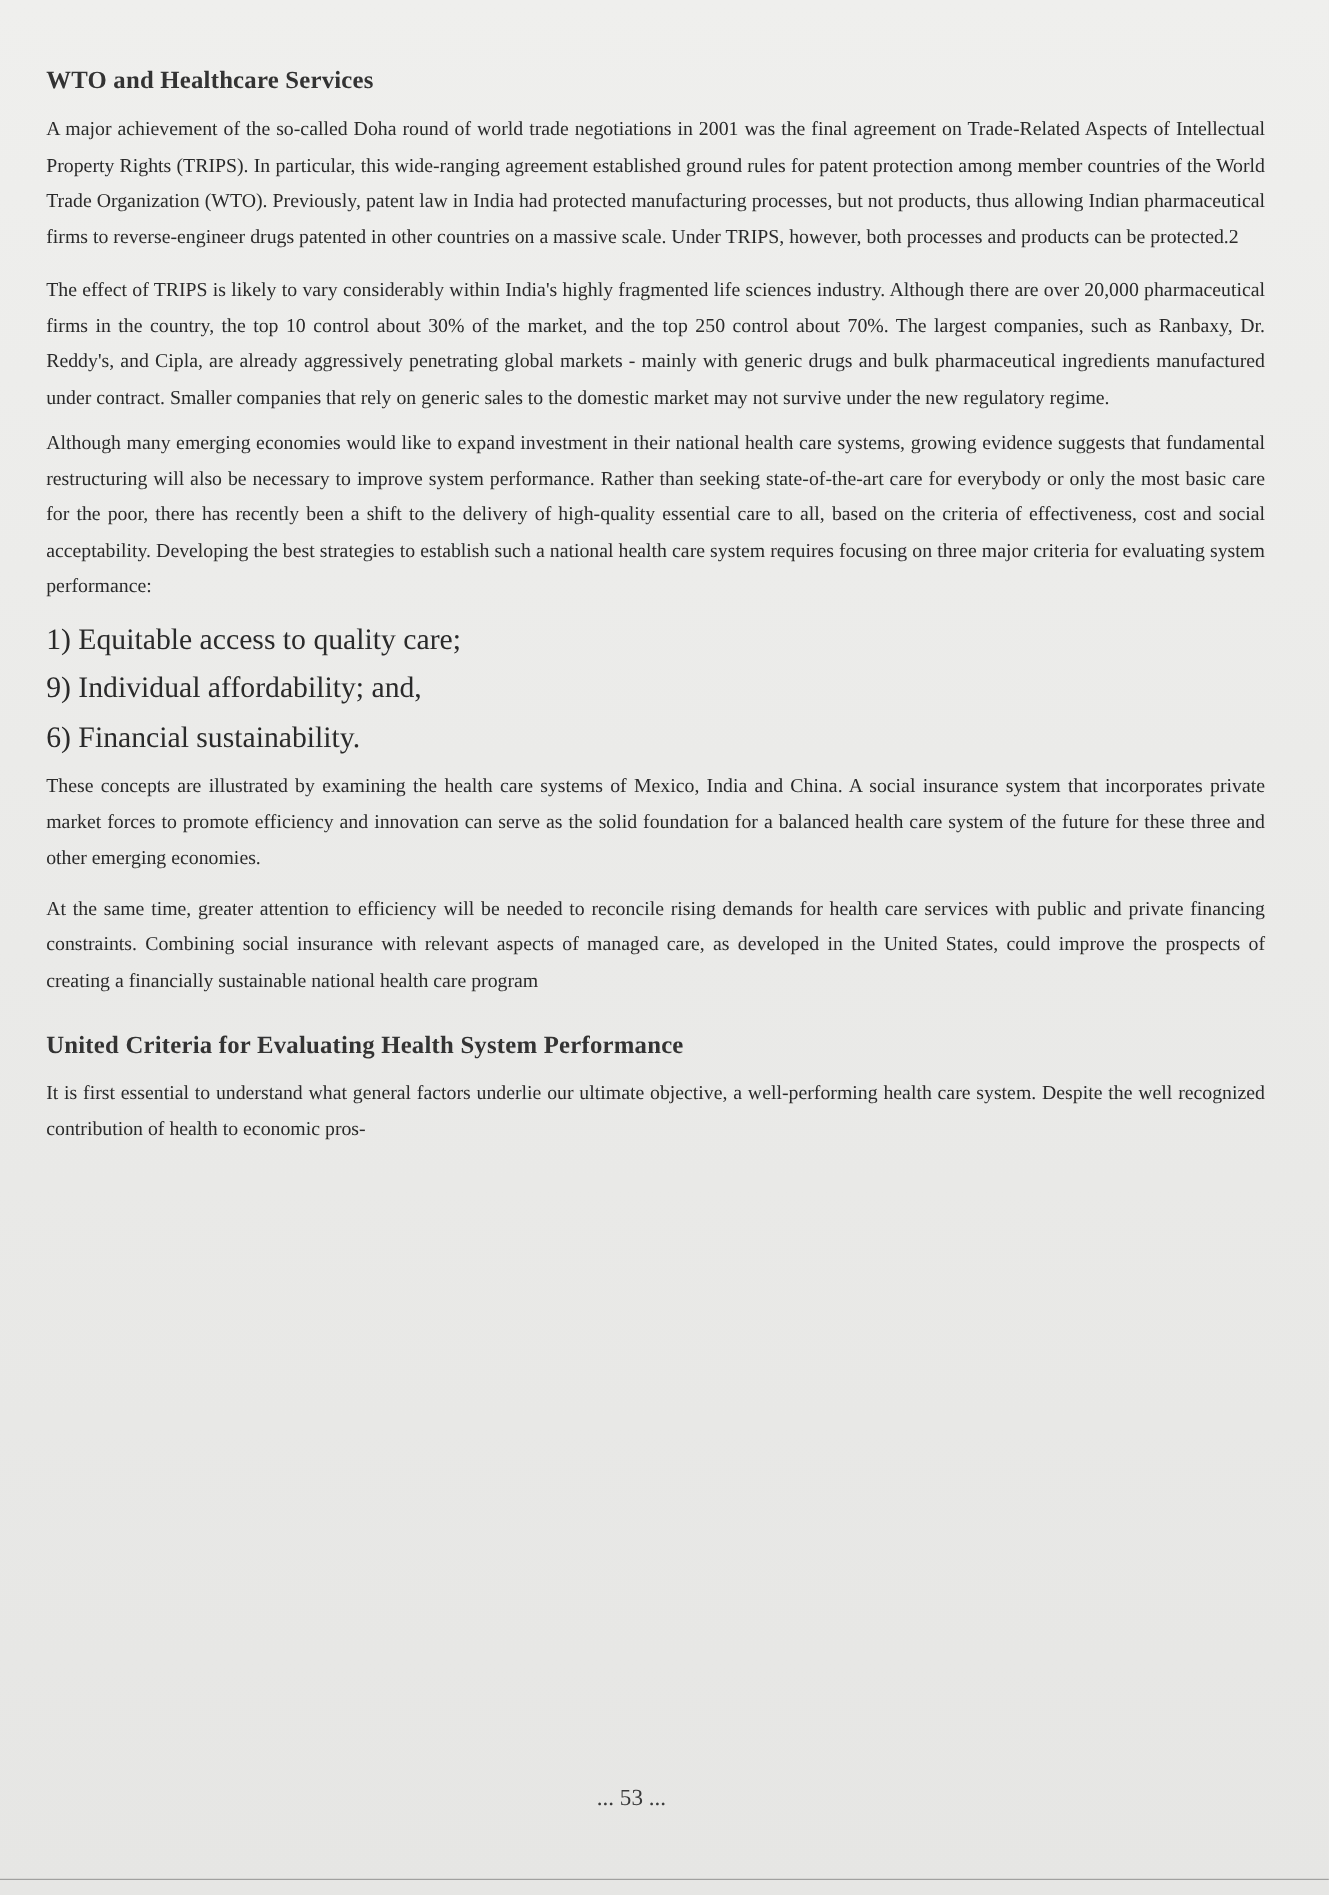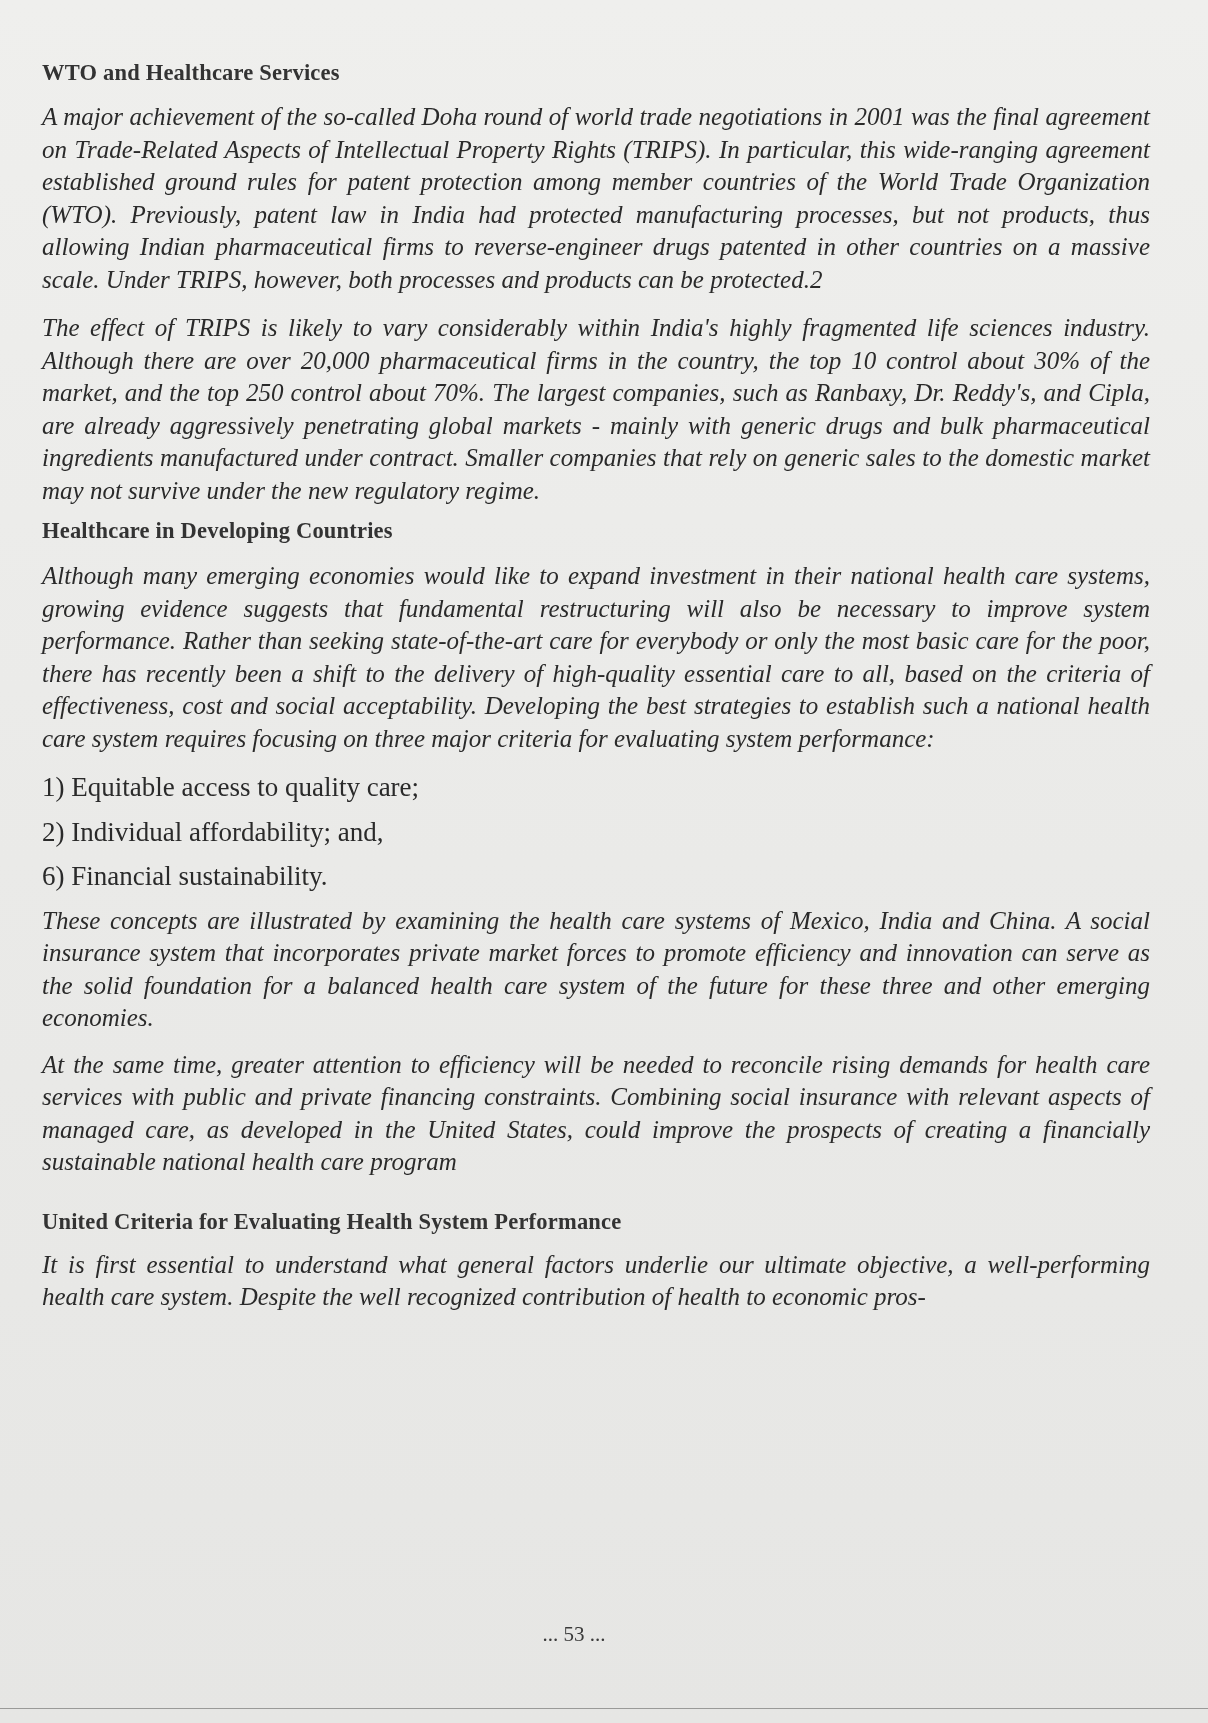--- a/index.html
+++ b/index.html
@@ -27,25 +27,24 @@
     h2 {
       font-weight: bold;
       font-size: 22.5px;
       margin: 0;
       line-height: 30px;
       color: #333;
       letter-spacing: 0.2px;
     }
     p {
       margin: 0;
-      font-size: 25px;
+      font-size: 18px;
       line-height: 32.5px;
       text-align: justify;
       color: #2a2a2a;
-      font-style: italic;
     }
     .h-wto { margin-bottom: 13px; font-family: Liberation Serif, serif; }
     .p1 { margin-bottom: 16px; }
     .p2 { margin-bottom: 9px; }
     .h-dev { margin-bottom: 14px; }
     .p3 { margin-bottom: 16px; }
     .list-item { font-size: 27px; line-height: 32.5px; margin-bottom: 12px; color: #2a2a2a; }
     .p4 { margin-top: 4px; margin-bottom: 14px; }
     .p5 { margin-bottom: 28px; }
     .h-basic { margin-bottom: 12px; }
@@ -68,26 +67,25 @@
 </head>
 <body>
 
 <div class="page">
   <div class="content">
 
     <h2 class="h-wto">WTO and Healthcare Services</h2>
     <p class="p1">A major achievement of the so-called Doha round of world trade negotiations in 2001 was the final agreement on Trade-Related Aspects of Intellectual Property Rights (TRIPS). In particular, this wide-ranging agreement established ground rules for patent protection among member countries of the World Trade Organization (WTO). Previously, patent law in India had protected manufacturing processes, but not products, thus allowing Indian pharmaceutical firms to reverse-engineer drugs patented in other countries on a massive scale. Under TRIPS, however, both processes and products can be protected.2</p>
     <p class="p2">The effect of TRIPS is likely to vary considerably within India's highly fragmented life sciences industry. Although there are over 20,000 pharmaceutical firms in the country, the top 10 control about 30% of the market, and the top 250 control about 70%. The largest companies, such as Ranbaxy, Dr. Reddy's, and Cipla, are already aggressively penetrating global markets - mainly with generic drugs and bulk pharmaceutical ingredients manufactured under contract. Smaller companies that rely on generic sales to the domestic market may not survive under the new regulatory regime.</p>
 
-    <h2 class="h-dev">Healthcare in Developing Countries</h2>
     <p class="p3">Although many emerging economies would like to expand investment in their national health care systems, growing evidence suggests that fundamental restructuring will also be necessary to improve system performance. Rather than seeking state-of-the-art care for everybody or only the most basic care for the poor, there has recently been a shift to the delivery of high-quality essential care to all, based on the criteria of effectiveness, cost and social acceptability. Developing the best strategies to establish such a national health care system requires focusing on three major criteria for evaluating system performance:</p>
 
     <div>
       <div class="list-item">1) Equitable access to quality care;</div>
-      <div class="list-item">2) Individual affordability; and,</div>
+      <div class="list-item">9) Individual affordability; and,</div>
       <div class="list-item">6) Financial sustainability.</div>
     </div>
 
     <p class="p4">These concepts are illustrated by examining the health care systems of Mexico, India and China. A social insurance system that incorporates private market forces to promote efficiency and innovation can serve as the solid foundation for a balanced health care system of the future for these three and other emerging economies.</p>
     <p class="p5">At the same time, greater attention to efficiency will be needed to reconcile rising demands for health care services with public and private financing constraints. Combining social insurance with relevant aspects of managed care, as developed in the United States, could improve the prospects of creating a financially sustainable national health care program</p>
 
     <h2 class="h-basic">United Criteria for Evaluating Health System Performance</h2>
     <p>It is first essential to understand what general factors underlie our ultimate objective, a well-performing health care system. Despite the well recognized contribution of health to economic pros-</p>
   </div>
 

